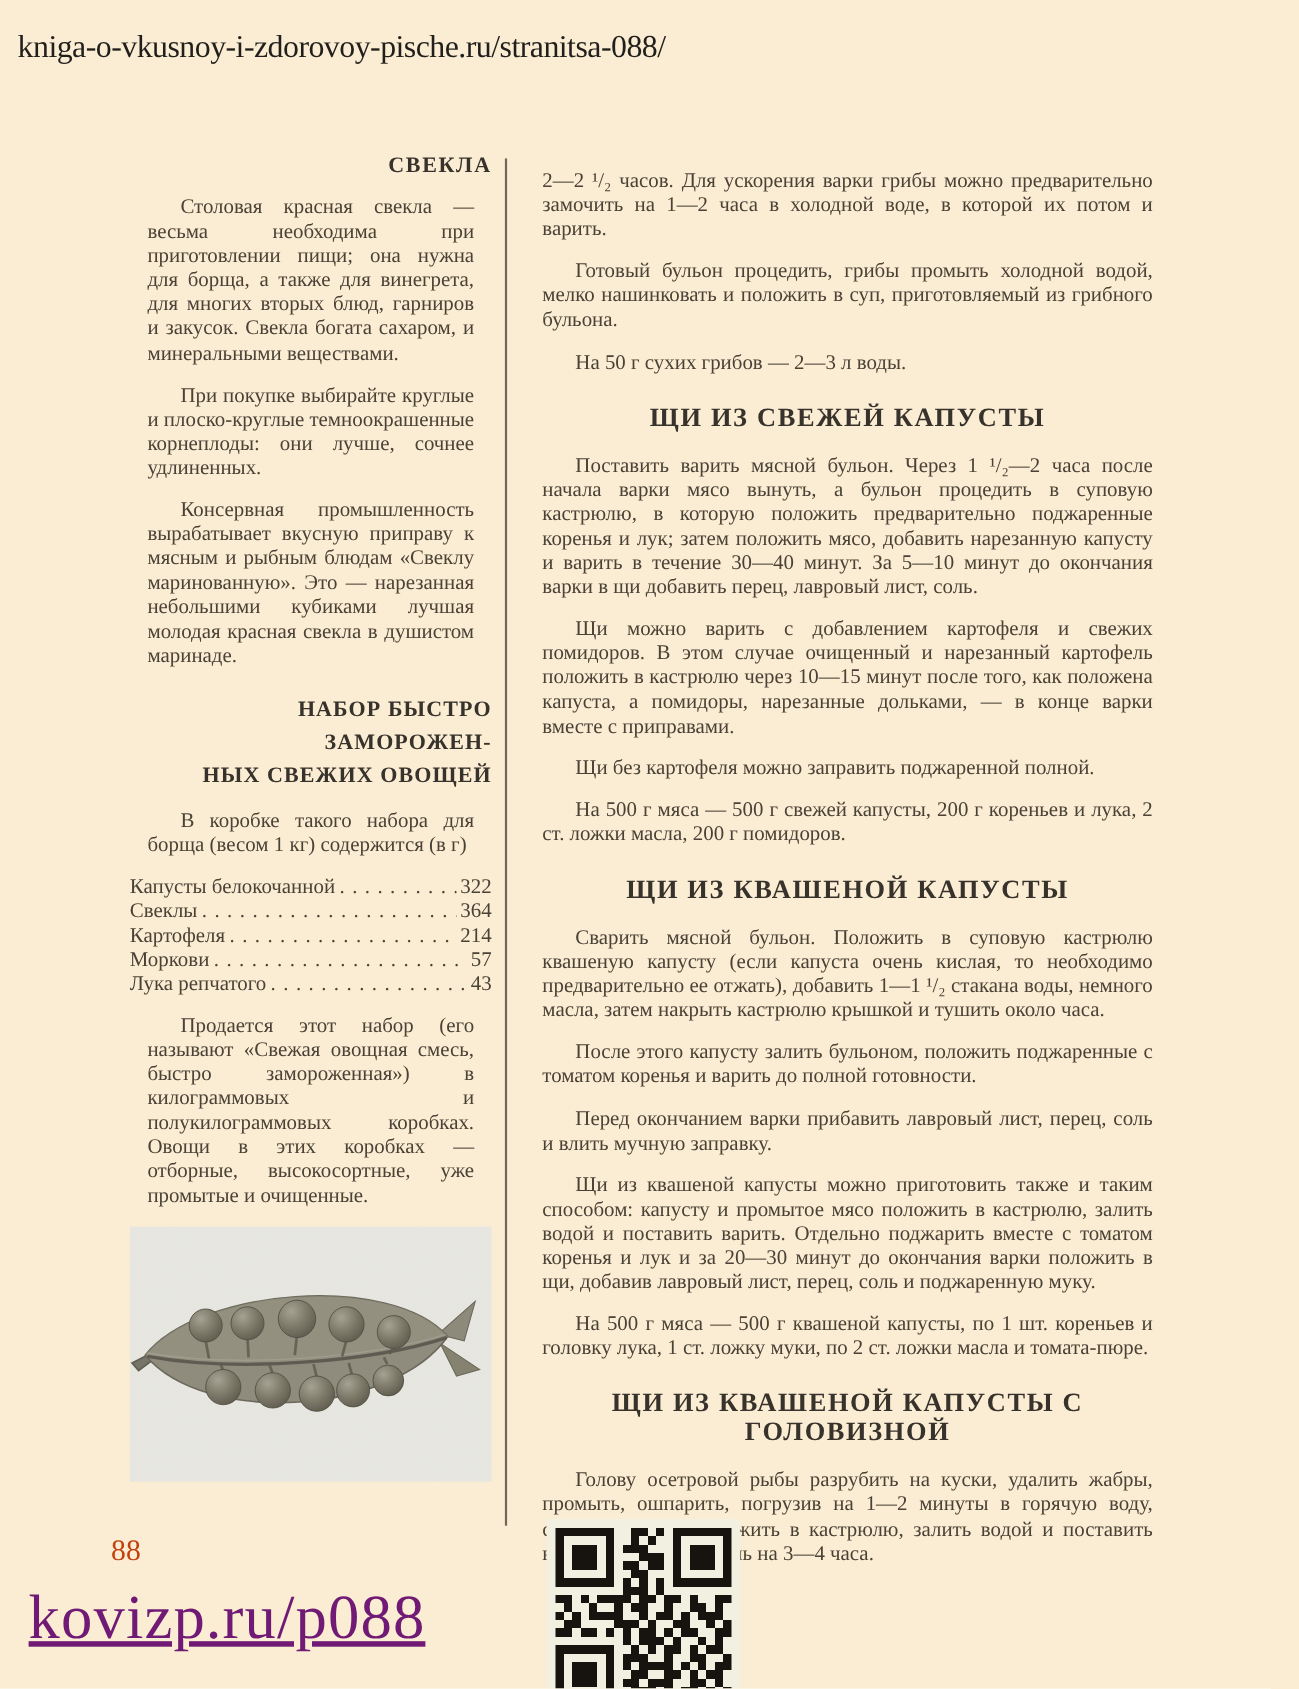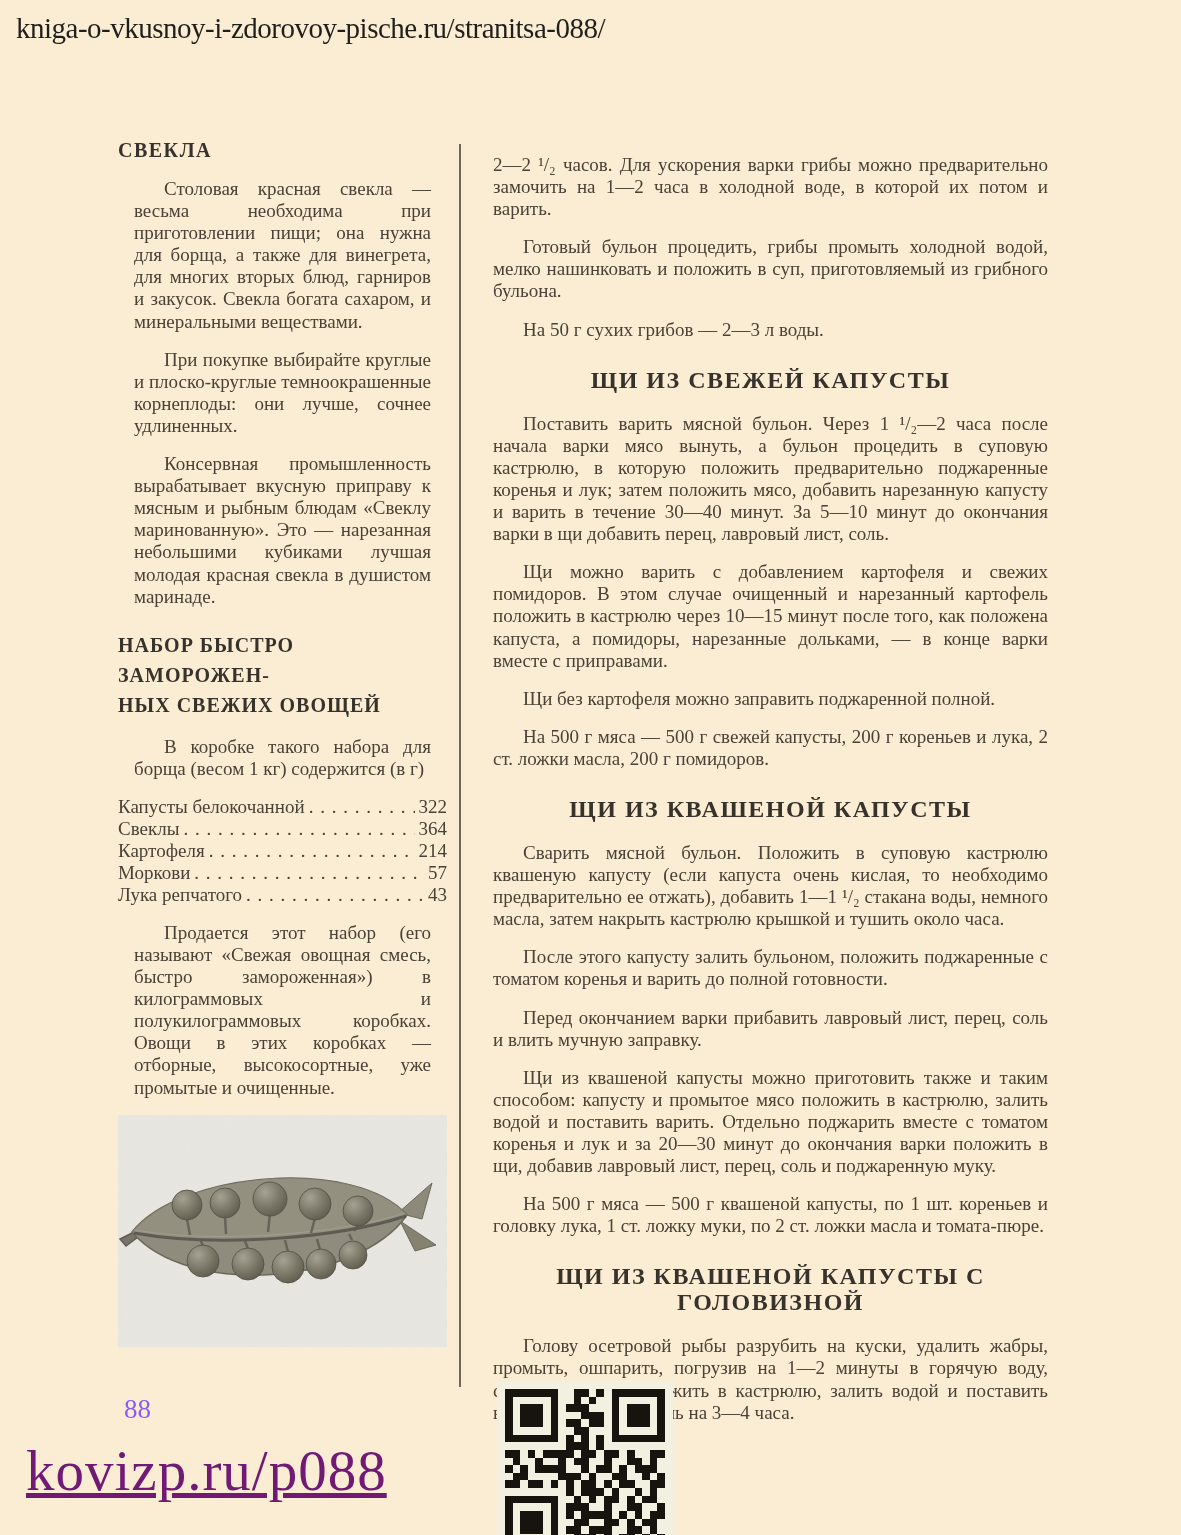--- a/index.html
+++ b/index.html
@@ -2,43 +2,43 @@
 <html lang="ru"><head>
 <meta charset="utf-8">
 <style>
   html,body { margin:0; padding:0; }
   body { width:1181px; height:1535px; font-family:"Liberation Serif","DejaVu Serif",serif; }
   .page {
     position:relative; width:1181px; height:1535px; overflow:hidden;
     background:#fbedd3; color:#4a4236;
   }
   .url-text {
-    position:absolute; left:16px; top:12px;
+    position:absolute; left:16px; top:27px;
     font-size:29px; color:#211f1c; letter-spacing:-0.5px; white-space:nowrap;text-align:right;
   }
   .divider { position:absolute; left:459px; top:144px; width:2px; height:1243px; background:#71685a; }
   .col { position:absolute; top:138px; font-size:19px; line-height:22.1px; text-align:justify; }
   .col.left  { left:118px; width:329px; }
   .col.right { left:477px; width:587px; }
   p.p { margin:16px; text-indent:30px; }
   p.p.noindent { text-indent:0; }
-  .h { font-weight:bold; text-align:left; color:#37322b; text-indent:0; }
+  .h { font-weight:bold; text-align:right; color:#37322b; text-indent:0; }
   .h1 { font-size:20px; letter-spacing:1.5px; margin:0 0 14px 0; line-height:24px; }
   .h2 { font-size:20px; letter-spacing:1px; margin:22px 0 12px 0; line-height:30px; white-space:pre-line; }
   .section-title { font-weight:bold; text-align:center; color:#37322b; font-size:24px;
                    letter-spacing:1.5px; line-height:26px; margin:26px 0 20px 0; }
   .veg-table { margin-top:12px; }
   .toc-row { display:flex; align-items:baseline; line-height:22px; }
   .toc-name { white-space:nowrap; }
   .toc-leader { flex:1; overflow:hidden; white-space:nowrap; margin:0 4px; }
   .toc-leader::after { content:". . . . . . . . . . . . . . . . . . . . . . . . . . . . . . . ."; letter-spacing:1px; }
   .toc-val { white-space:nowrap; }
   .mt14 { margin-top:14px; }
   .photo { margin-top:16px; width:329px; height:232px; }
-  .page-number { position:absolute; left:124px; top:1394px; font-size:27px; color:#8b5cf6; }
+  .page-number { position:absolute; left:101px; top:1394px; font-size:27px; color:#c2410c; }
   .watermark { position:absolute; left:26px; top:1438px; font-size:57px; color:#701a75; letter-spacing:1px;text-decoration:underline; }
   .qr { position:absolute; left:497px; top:1381px; padding:8px; background:#f2f1e1; }
   .qr svg { display:block; }
 </style>
 </head>
 <body>
 
 <div class="page">
 
   <div class="url-text">kniga-o-vkusnoy-i-zdorovoy-pische.ru/stranitsa-088/</div>

